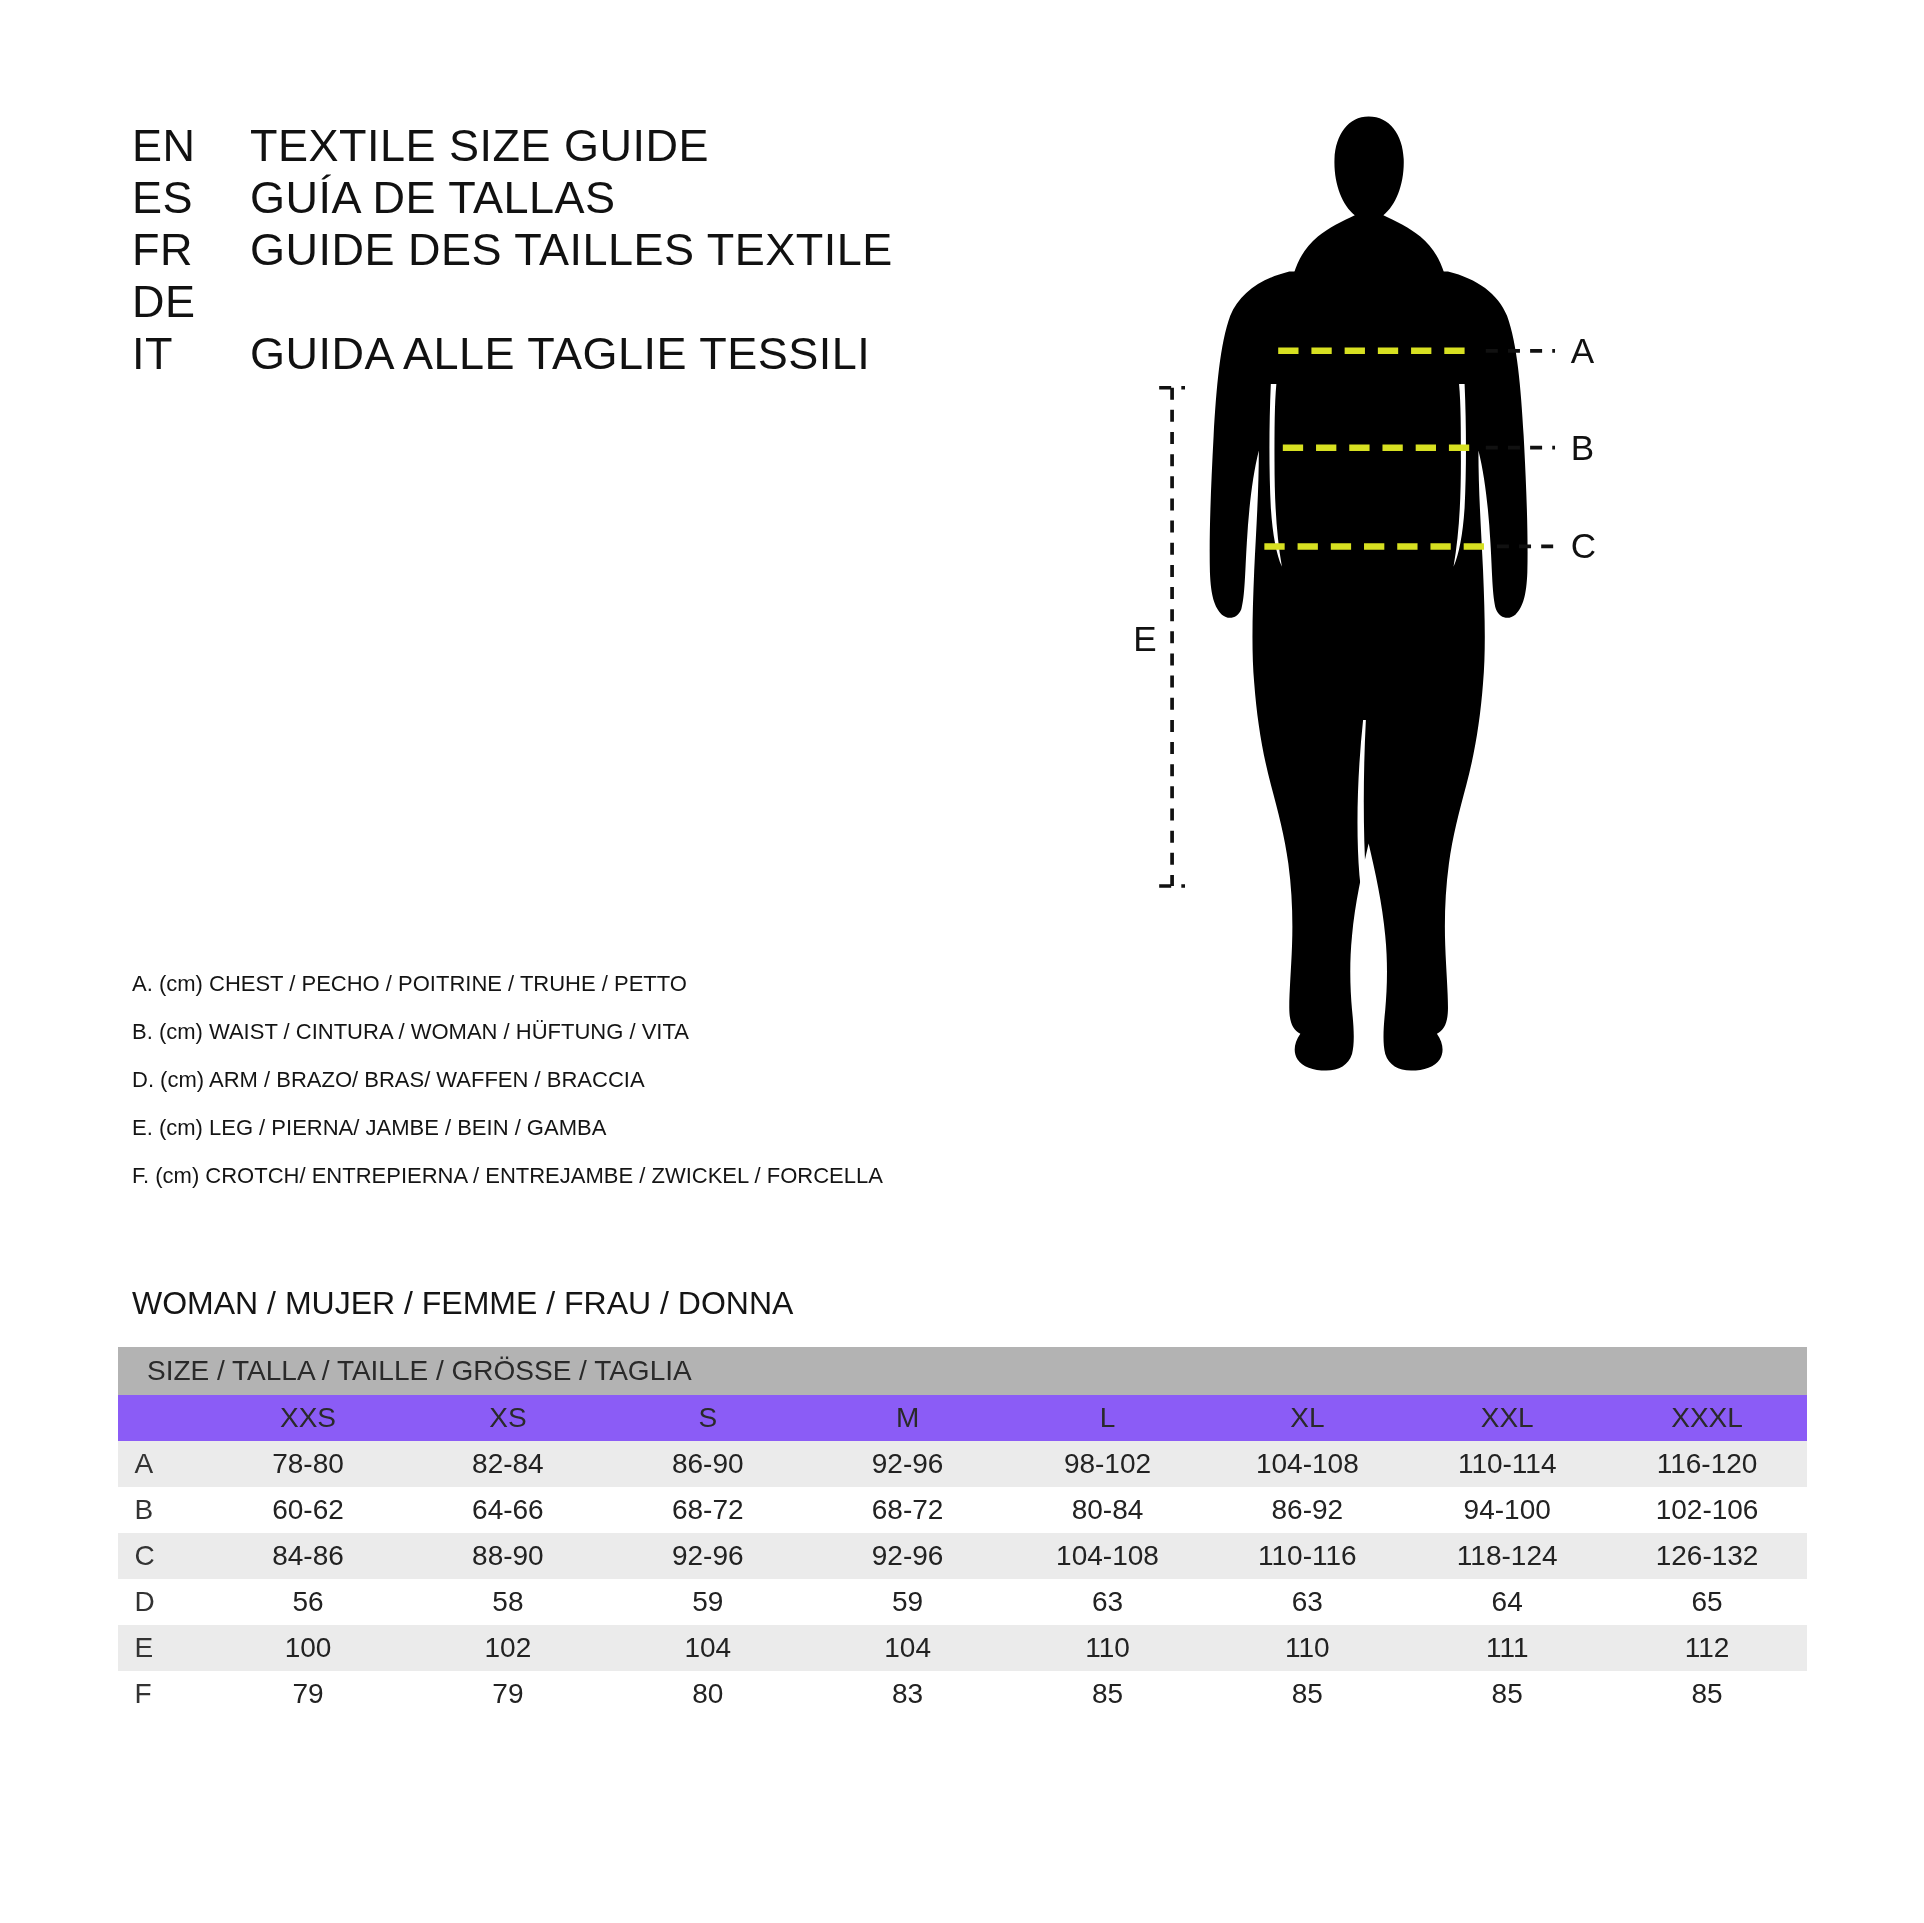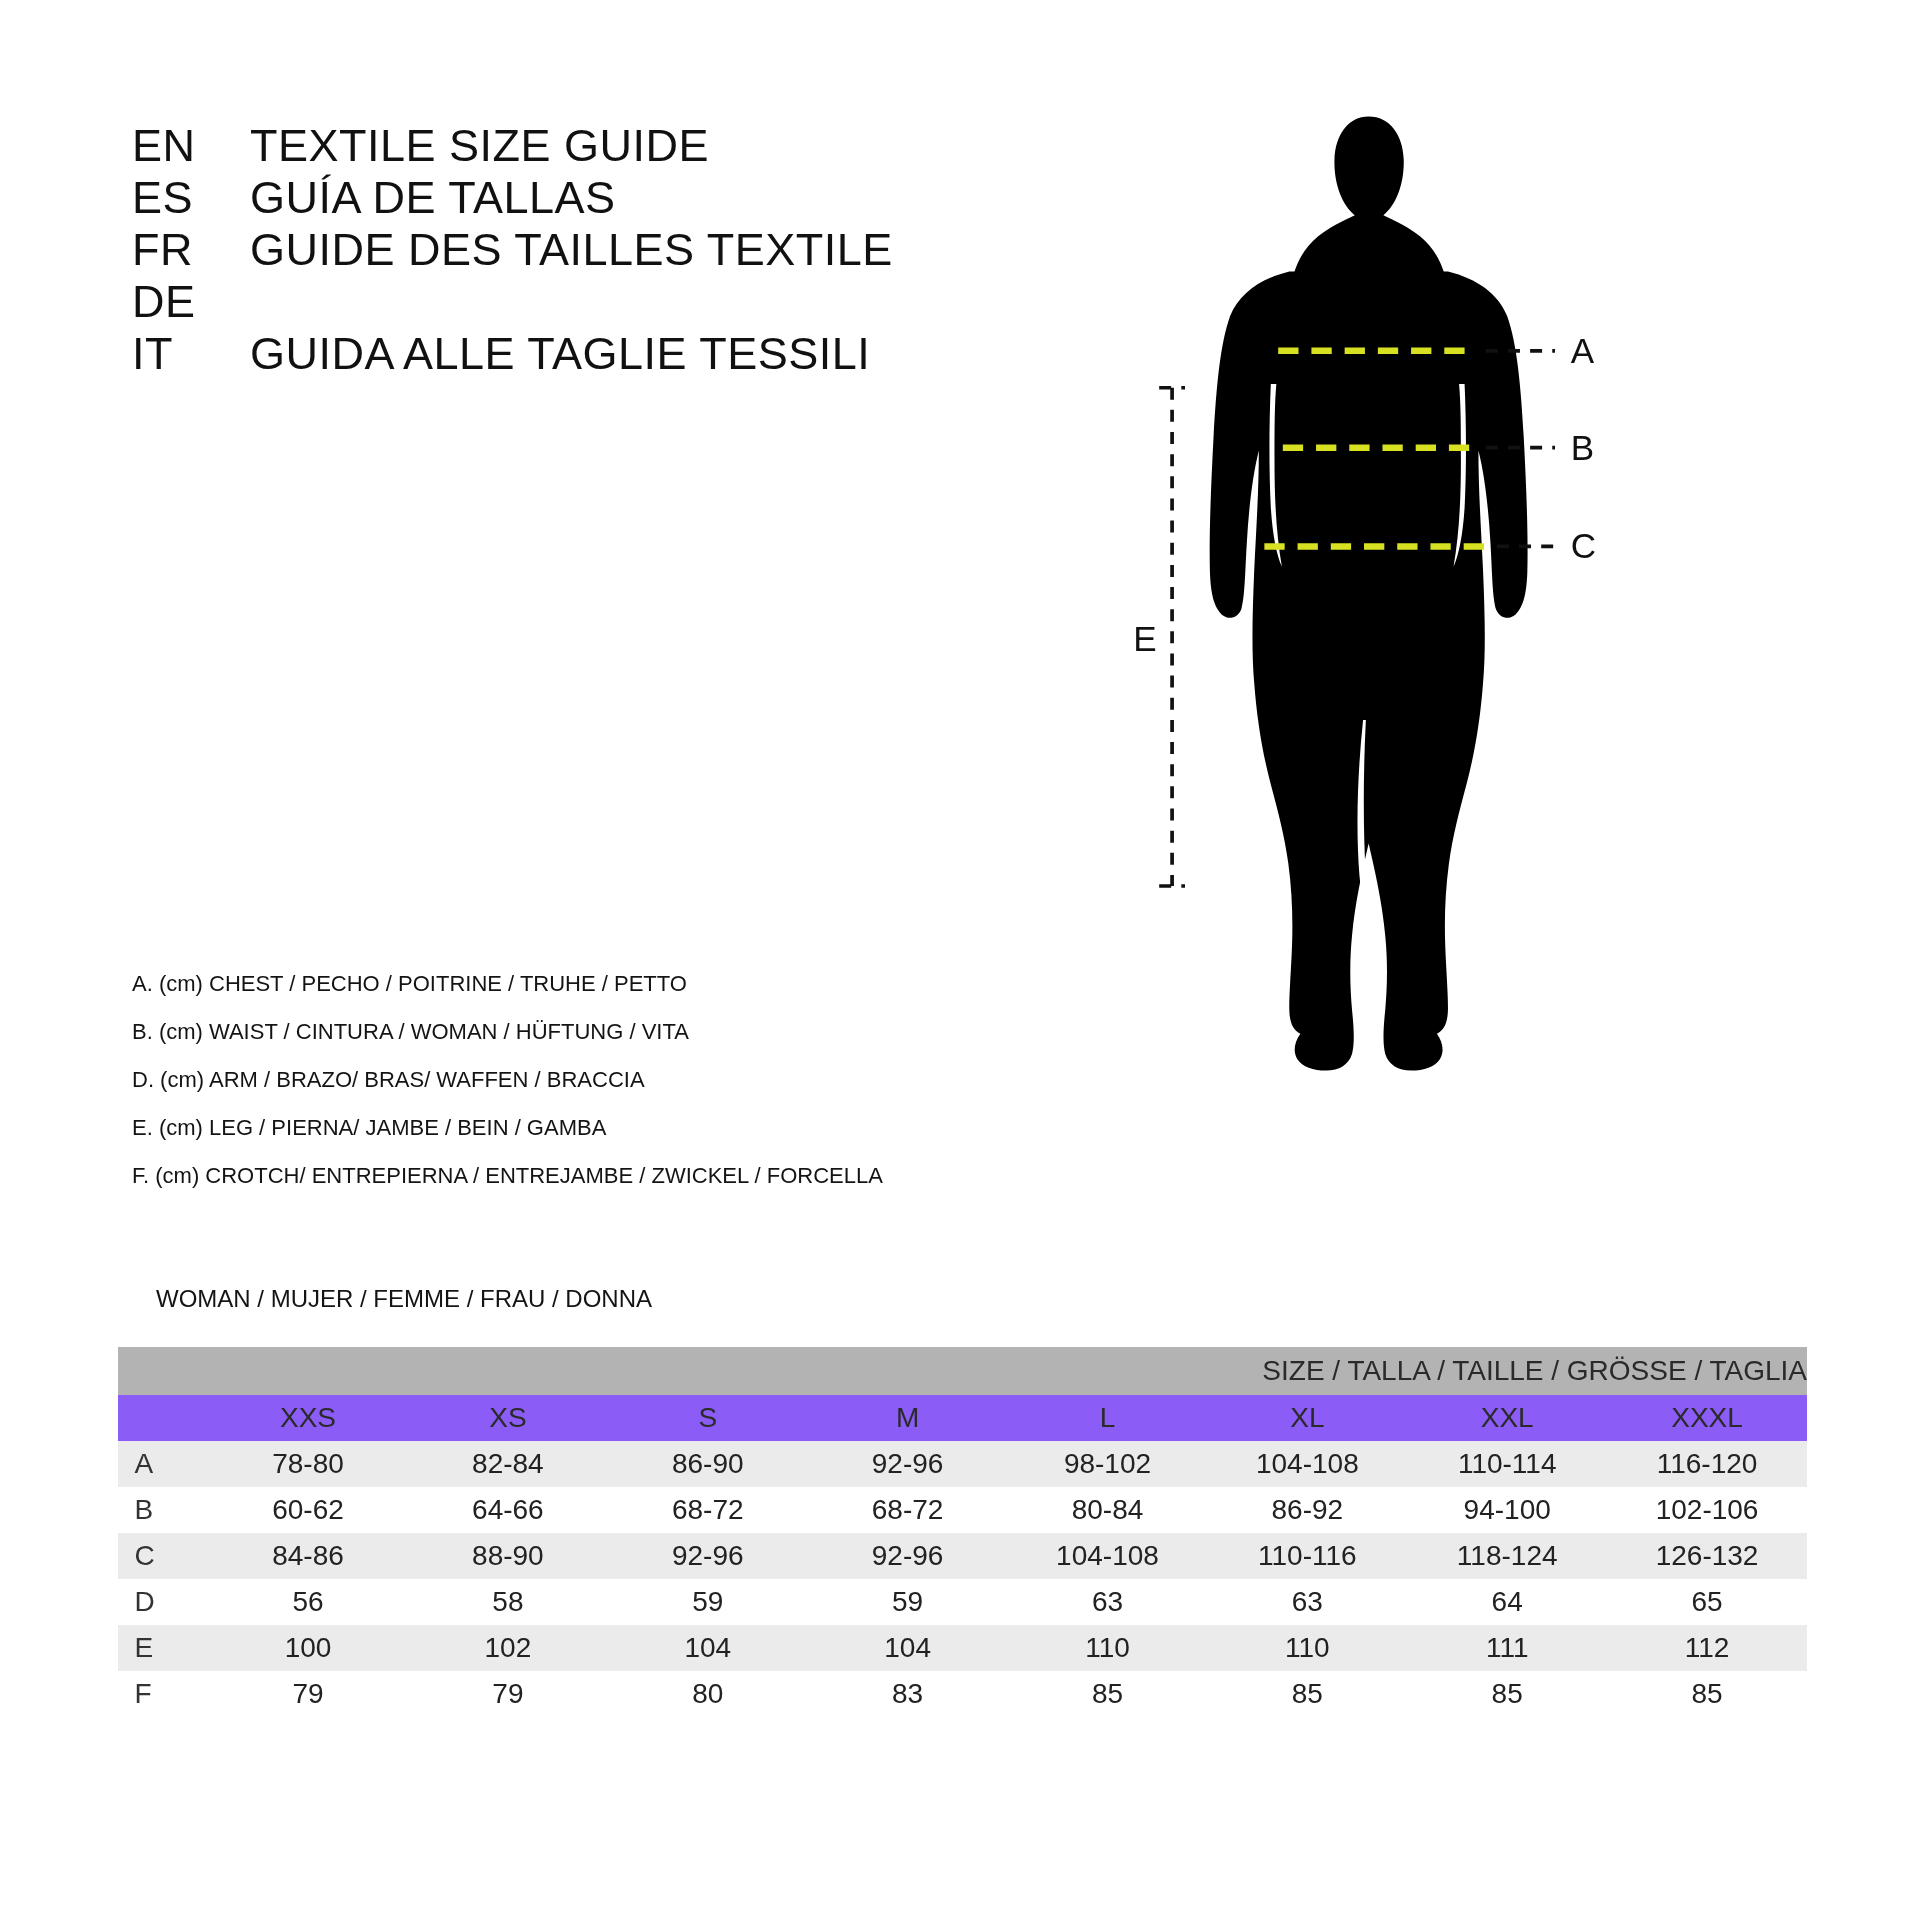--- a/index.html
+++ b/index.html
@@ -44,24 +44,23 @@
     line-height: 48px;
     white-space: nowrap;
     color: #141414;
   }
 
   
   #gender-caption {
     position: absolute;
     left: 132px;
     top: 1285px;
-    font-size: 24px;
+    font-size: 32px;
     color: #141414;
     white-space: nowrap;
-    margin-left: 24px;
   }
 
   
   #size-table {
     position: absolute;
     left: 118px;
     top: 1347px;
     width: 1689px;
     border-collapse: collapse;
     font-size: 28px;
@@ -69,22 +68,22 @@
   }
   #size-table td, #size-table th {
     padding: 0;
     height: 46px;
     font-weight: normal;
     text-align: center;
     vertical-align: middle;
   }
   #size-table .head-band td {
     background: #b3b3b3;
-    text-align: right;
-    padding-left: 15px;
+    text-align: left;
+    padding-left: 29px;
     height: 48px;
     font-size: 28px;
     color: #2a2a2a;
   }
   #size-table .row-label {
     width: 78px;
     text-align: left;
     padding-left: 16.6px;
     color: #333;
   }

